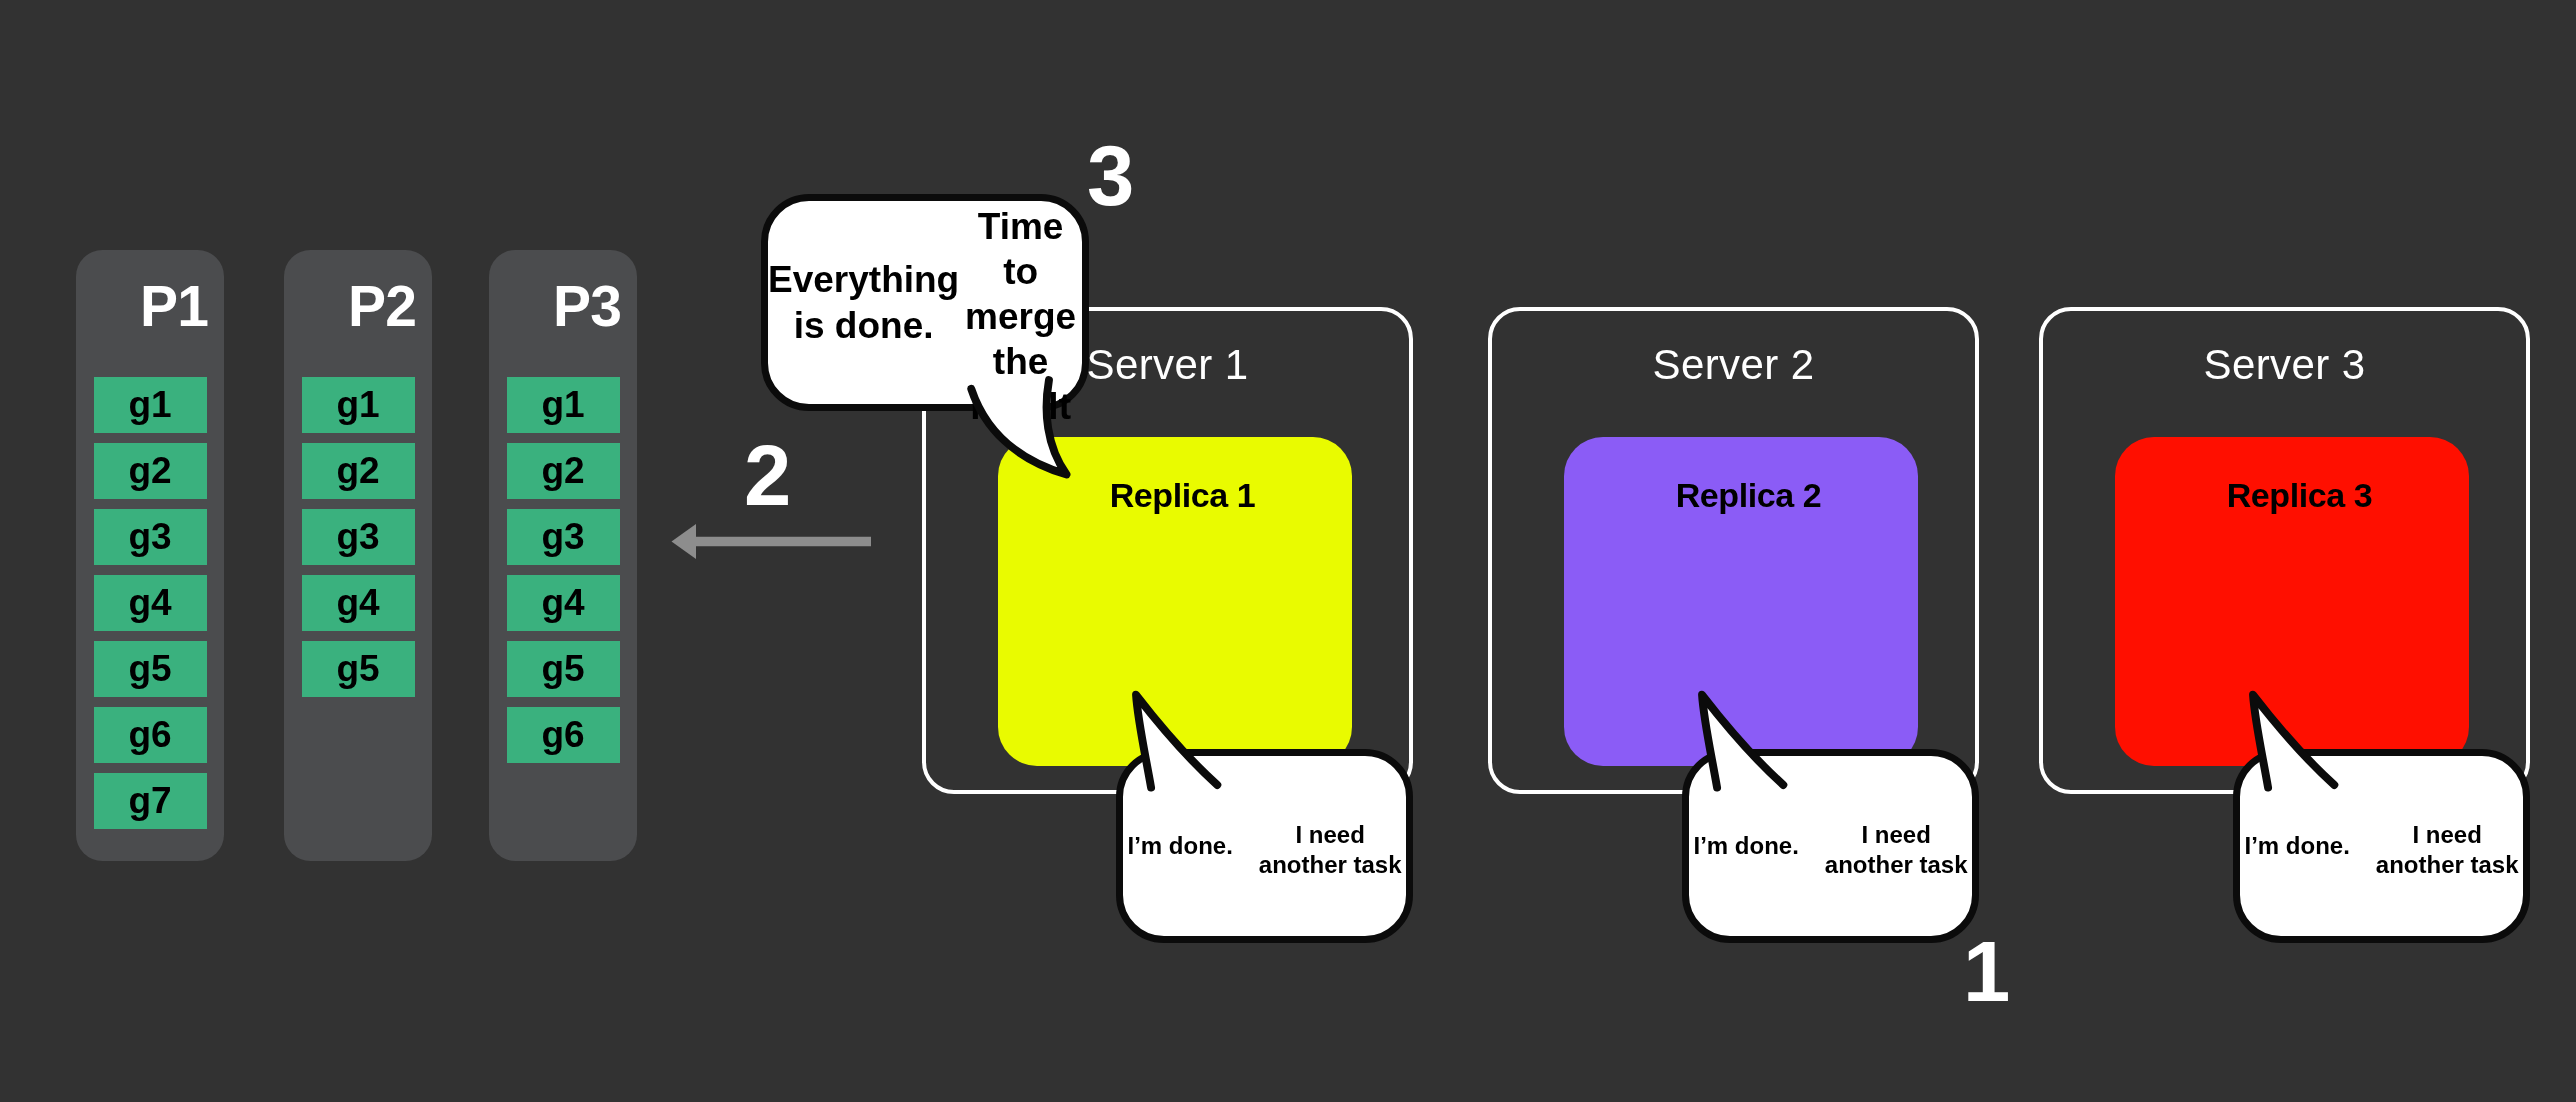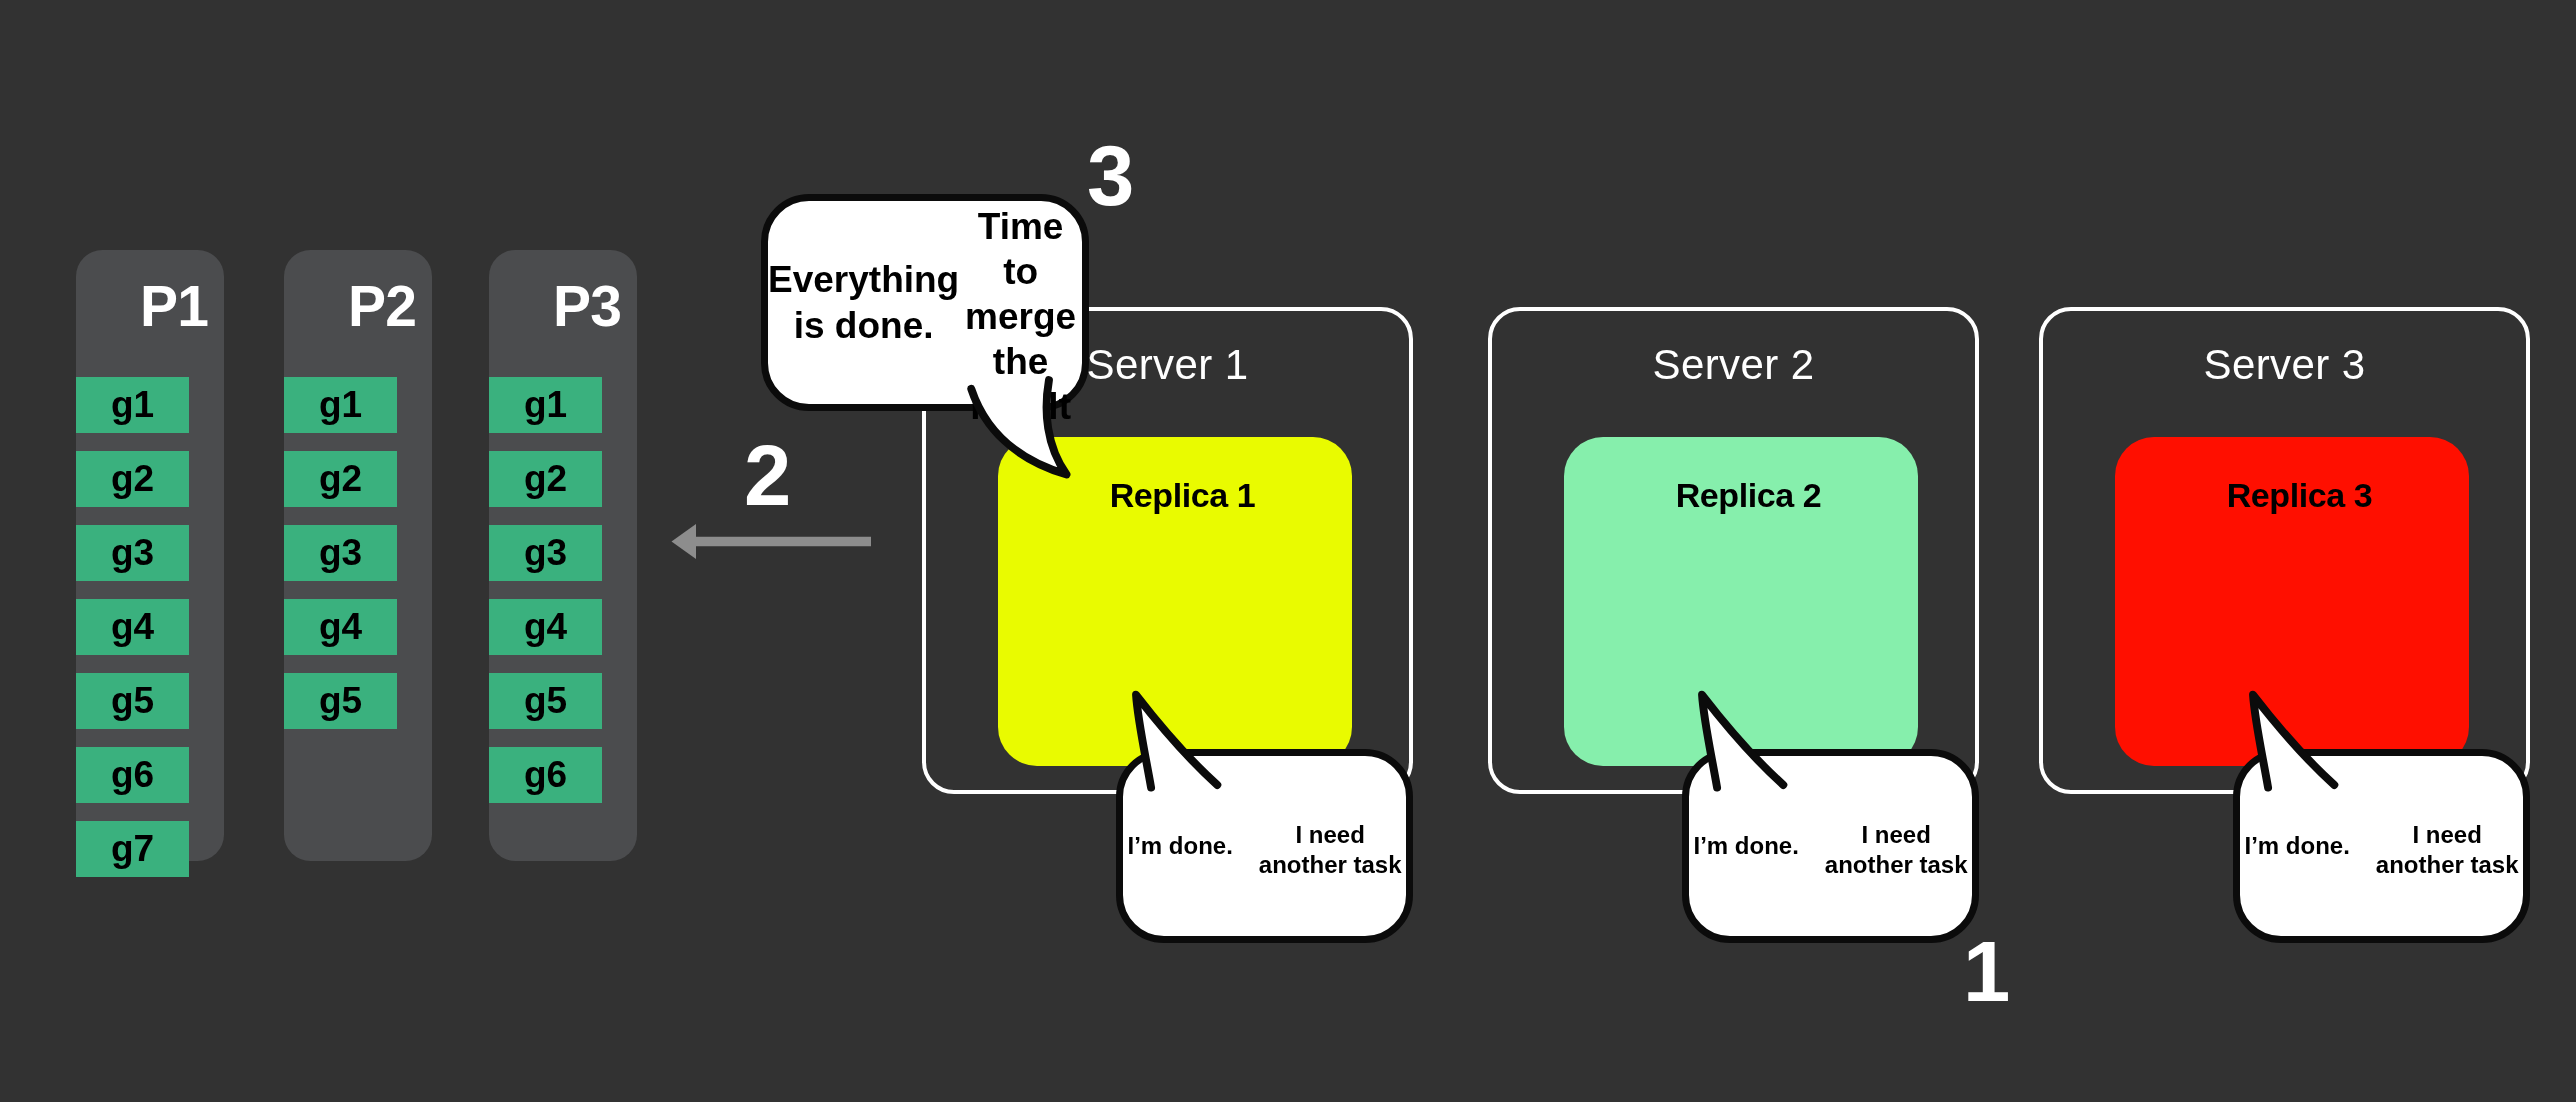--- a/index.html
+++ b/index.html
@@ -16,21 +16,21 @@
   .canvas{
     position:relative;width:2576px;height:1102px;background:var(--bg);
     font-family:"Liberation Sans","DejaVu Sans",sans-serif;overflow:hidden;
   }
 
   
   .partition{position:absolute;top:250px;width:148px;height:611px;background:var(--part-bg);
     border-radius:26.5px;text-align:center;}
   .p1{left:76px}.p2{left:284px}.p3{left:489px}
   .partition-title{margin:23px 0 0;font-size:57px;font-weight:700;color:#fff;line-height:67px;letter-spacing:-0.9px;padding-left:48px;}
-  .chips{margin-top:37px;display:flex;flex-direction:column;gap:18px;align-items:flex-start;}
+  .chips{margin-top:37px;display:flex;flex-direction:column;gap:10px;align-items:center;}
   .chip{width:113px;height:56px;background:var(--chip);color:#000;font-size:37px;font-weight:700;line-height:56px;}
 
   
   .server{position:absolute;top:307px;width:491px;height:487px;box-sizing:border-box;
     border:4.4px solid var(--server-border);border-radius:32px;}
   .s1{left:922px}.s2{left:1488px}.s3{left:2039px}
   .server-title{display:block;text-align:center;margin-top:30px;font-size:42px;font-weight:500;color:#fff;letter-spacing:0.4px;}
   .replica{position:absolute;left:72px;top:126px;width:339px;height:329px;border-radius:39px;text-align:center;padding-left:15px;}
   .replica-label{padding-top:39px;font-size:34px;font-weight:700;color:#000;letter-spacing:-0.4px;}
 
@@ -113,21 +113,21 @@
         <div class="bubble task-bubble">
           <p><span>I’m done.</span></p>
           <p><span>I need</span><br><span>another task</span></p>
         </div>
         <svg class="tail task-tail" width="124" height="106" viewBox="0 0 140 120">
           <path d="M35 115 C28 75 20 40 18 10 C45 45 80 85 110 112" fill="#ffffff" stroke="#0b0b0b" stroke-width="9" stroke-linejoin="round" stroke-linecap="round"></path>
         </svg>
       </div>
       <div class="server s2">
         <span class="server-title">Server 2</span>
-        <div class="replica" style="background: #86efac;">
+        <div class="replica" style="background: #8b5cf6;">
           <div class="replica-label">Replica 2</div>
         </div>
         <div class="bubble task-bubble">
           <p><span>I’m done.</span></p>
           <p><span>I need</span><br><span>another task</span></p>
         </div>
         <svg class="tail task-tail" width="124" height="106" viewBox="0 0 140 120">
           <path d="M35 115 C28 75 20 40 18 10 C45 45 80 85 110 112" fill="#ffffff" stroke="#0b0b0b" stroke-width="9" stroke-linejoin="round" stroke-linecap="round"></path>
         </svg>
       </div>

